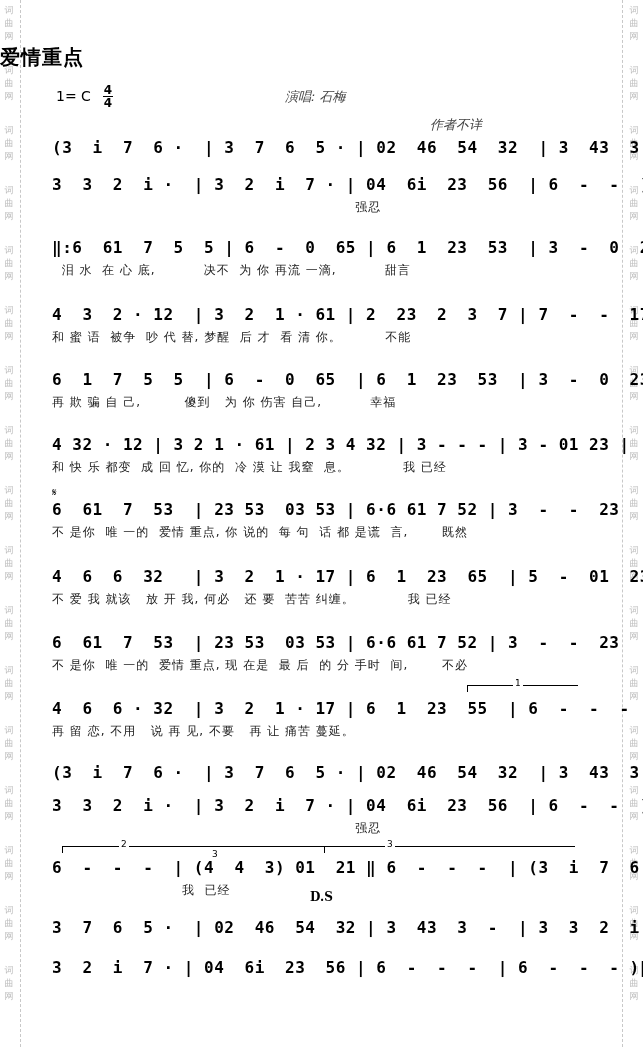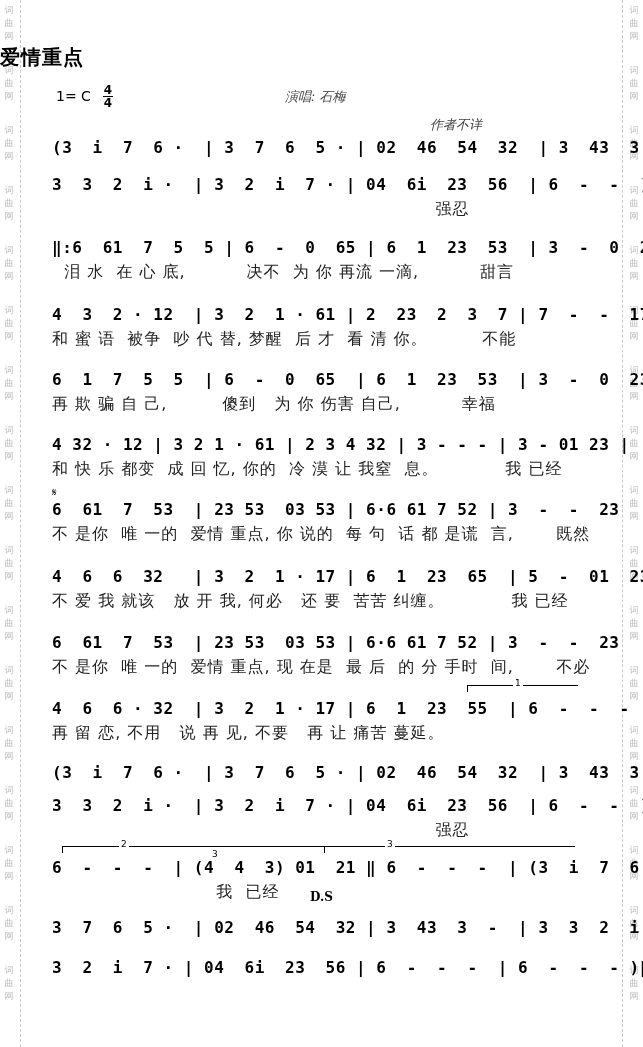--- a/index.html
+++ b/index.html
@@ -13,21 +13,21 @@
   .border-line.l{left:20px;}
   .border-line.r{left:622px;}
   .title{position:absolute;left:0;width:643px;top:44px;text-align:left;font-family:"DejaVu Serif",serif;font-size:20px;font-weight:bold;letter-spacing:1px;}
   .key{position:absolute;left:56px;top:88px;font-size:14px;}
   .timesig{position:absolute;left:103px;top:84px;display:flex;flex-direction:column;align-items:center;font-size:12px;line-height:12px;font-weight:bold;}
   .timesig .bar{width:10px;border-top:1px solid #000;margin:0;}
   .singer{position:absolute;left:285px;top:88px;font-size:13px;color:#444;font-style:italic;}
   .author{position:absolute;left:430px;top:88px;font-size:13px;color:#444;font-style:italic;margin-top:28px;}
   .row{position:absolute;left:52px;width:540px;}
   .notes{position:absolute;left:0;top:0;font-family:"DejaVu Sans Mono",monospace;font-size:16px;font-weight:bold;white-space:pre;letter-spacing:0.5px;}
-  .lyrics{position:absolute;left:0;top:24px;font-size:16px;white-space:pre;color:#222;letter-spacing:1px;}
+  .lyrics{position:absolute;left:0;top:24px;font-size:12px;white-space:pre;color:#222;letter-spacing:1px;}
   .mark{position:absolute;font-size:11px;}
   .ending{position:absolute;border-top:1px solid #000;height:6px;}
   .ending.s{border-left:1px solid #000;}
   .ending-num{position:absolute;top:-8px;font-size:9px;background:#fff;padding:0 2px;}
   .ds{position:absolute;font-family:"DejaVu Serif",serif;font-weight:bold;font-size:12px;}
 </style>
 </head>
 <body>
 
 <div class="border-line l"></div>

